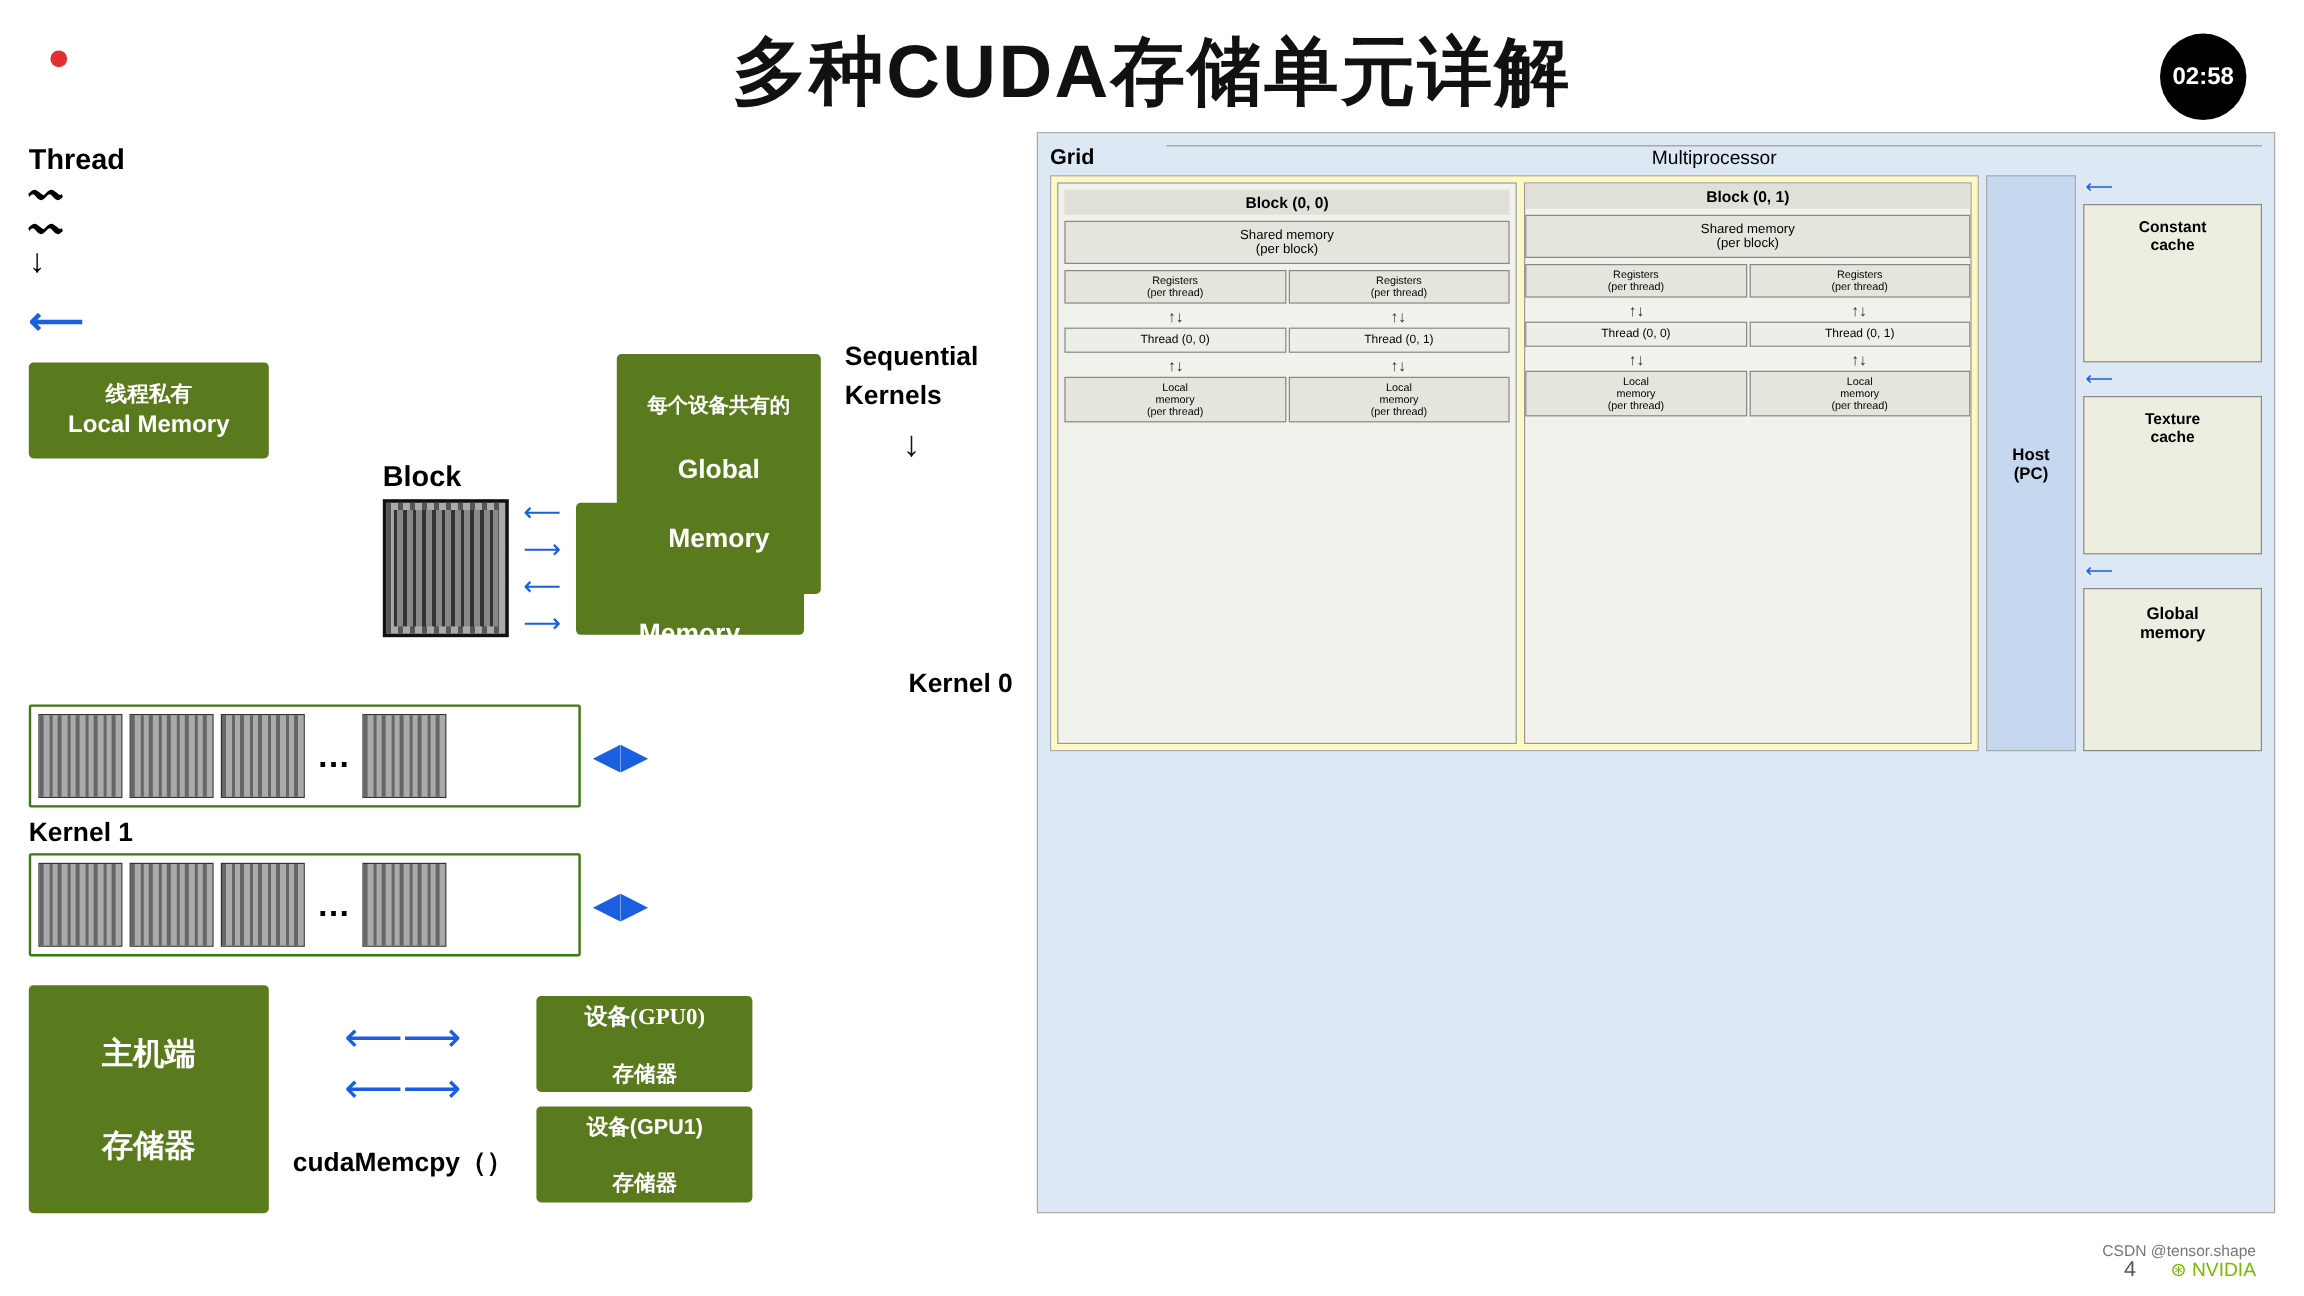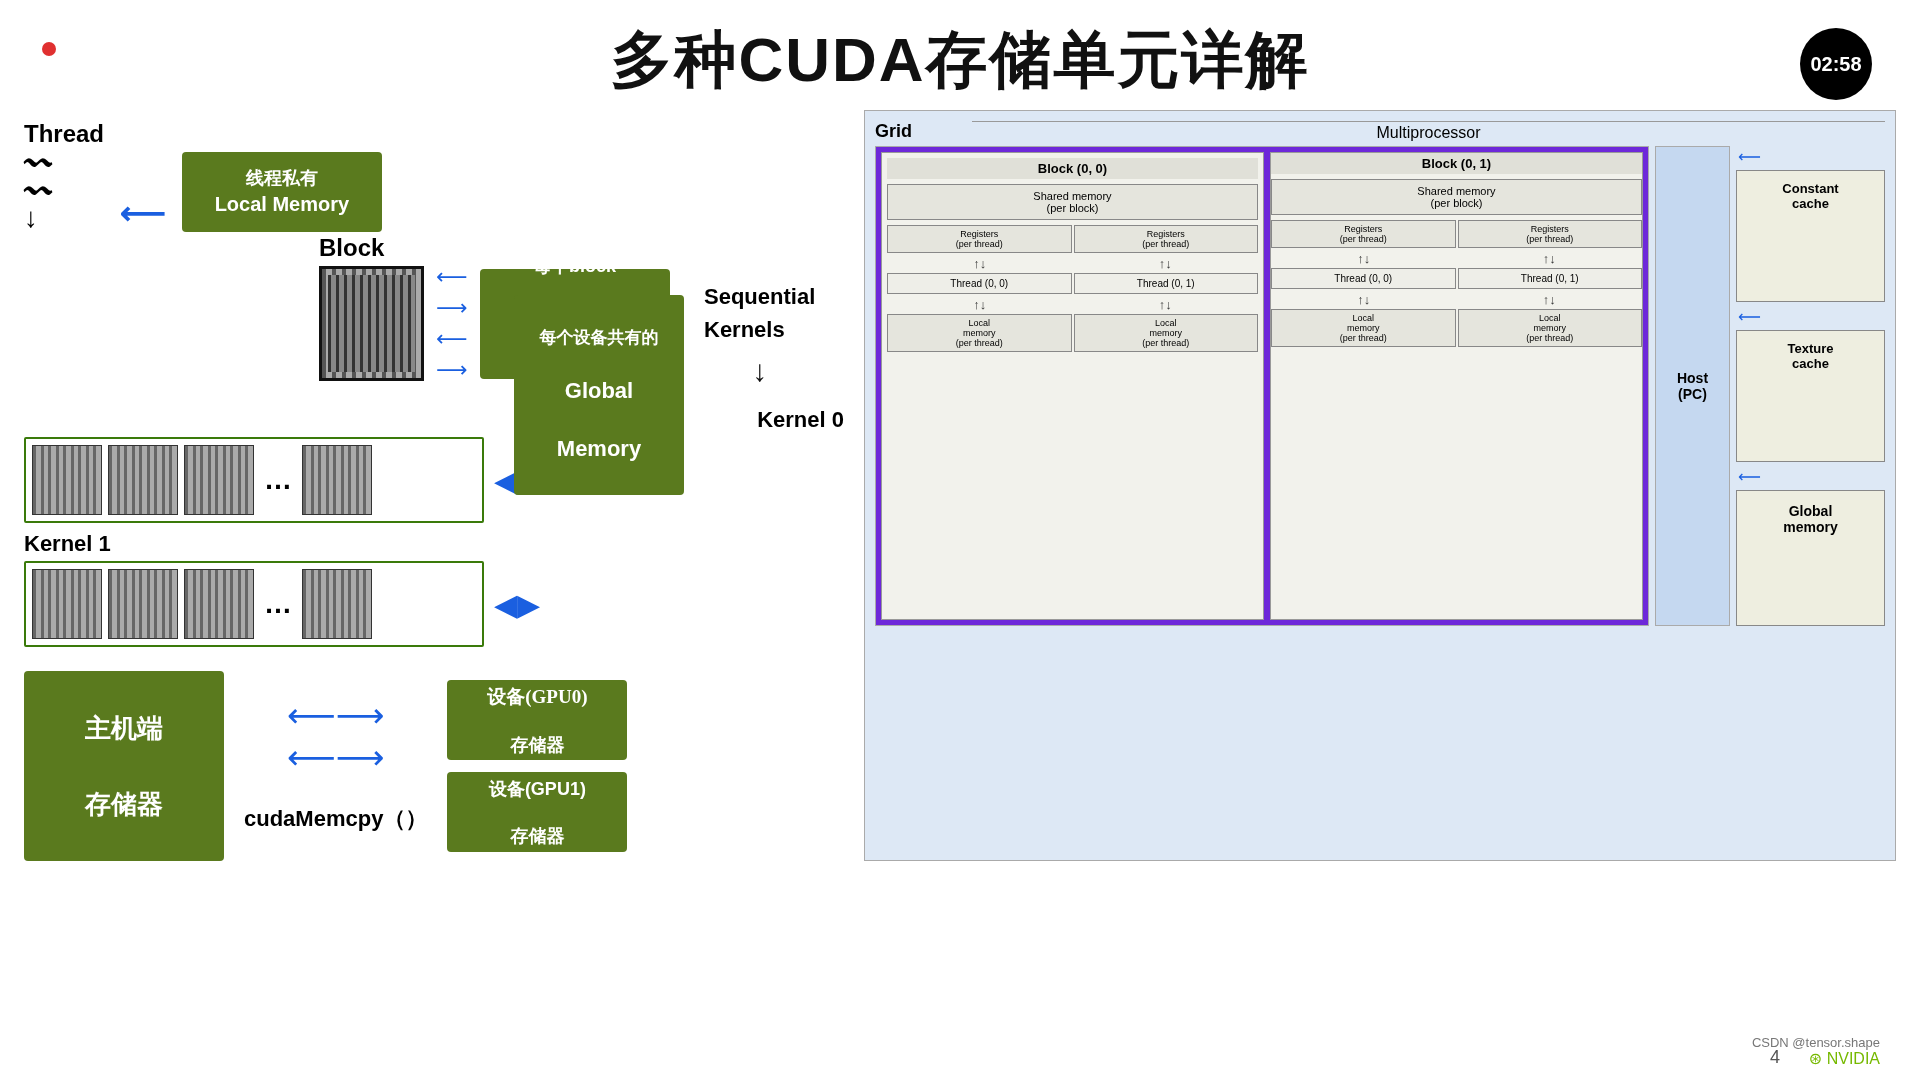--- a/index.html
+++ b/index.html
@@ -73,23 +73,24 @@
       background: #dde8f5;
       border: 1px solid #aaa;
       margin-left: 20px;
       padding: 10px;
       position: relative;
     }
 
     
     .thread-section {
       display: flex;
-      align-items: flex-end;
+      align-items: flex-start;
       margin-top: 10px;
       gap: 16px;
+      flex-direction: column;
     }
 
     .thread-label {
       font-size: 24px;
       font-weight: bold;
       color: #000;
       white-space: nowrap;
     }
 
     .arrow-lr {
@@ -399,21 +400,21 @@
 
   <div class="right-panel">
 
     <div style="display:flex; justify-content:space-between; margin-bottom:4px;">
       <div style="font-size:18px; font-weight:bold;">Grid</div>
       <div style="font-size:16px; text-align:center; flex:1; margin-left:60px; border-top:1px solid #999; padding-top:2px;">Multiprocessor</div>
     </div>
 
     <div style="display:flex; gap:6px; height:480px;">
 
-      <div style="flex:1; border:1px solid #aaa; background:#6d28d9; padding:5px;">
+      <div style="flex:1; border:1px solid #aaa; background:#fef9c3; padding:5px;">
         <div style="display:flex; gap:6px; height:100%;">
 
           <div style="flex:1; border:1px solid #999; background:#f2f2ec; padding:5px;">
             <div style="text-align:center; font-size:13px; font-weight:bold; background:#e0e0d8; padding:3px; margin-bottom:5px;">Block (0, 0)</div>
             <div style="border:1px solid #888; background:#e5e5dd; text-align:center; font-size:11px; padding:5px 2px; margin-bottom:5px;">Shared memory<br>(per block)</div>
 
             <div style="display:flex; gap:2px; margin-bottom:3px;">
               <div style="flex:1; border:1px solid #888; background:#e5e5dd; text-align:center; font-size:9px; padding:3px 1px;">Registers<br>(per thread)</div>
               <div style="flex:1; border:1px solid #888; background:#e5e5dd; text-align:center; font-size:9px; padding:3px 1px;">Registers<br>(per thread)</div>
             </div>

